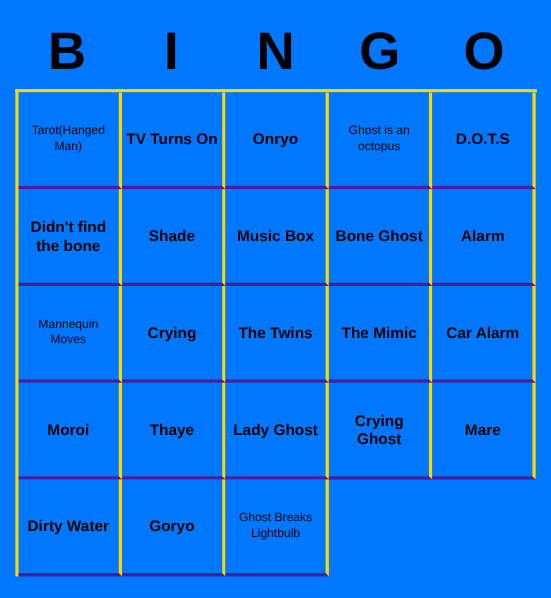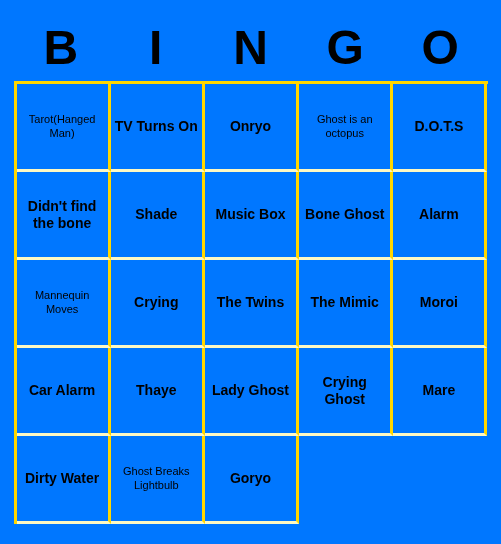--- a/index.html
+++ b/index.html
@@ -31,21 +31,21 @@
     }
     .bingo-grid {
       display: grid;
       grid-template-columns: repeat(5, 1fr);
       border: 3px solid #FFD700;
       border-right: none;
       border-bottom: none;
     }
     .bingo-cell {
       border-right: 3px solid #FFD700;
-      border-bottom: 3px solid #fef9c3;
+      border-bottom: 3px solid #4c1d95;
       background: #0077ff;
       color: #000;
       display: flex;
       align-items: center;
       justify-content: center;
       text-align: center;
       padding: 4px;
       height: 88px;
       font-size: 14px;
       font-weight: bold;
@@ -75,23 +75,23 @@
       <div class="bingo-cell">D.O.T.S</div>
       <div class="bingo-cell">Didn't find the bone</div>
       <div class="bingo-cell">Shade</div>
       <div class="bingo-cell">Music Box</div>
       <div class="bingo-cell">Bone Ghost</div>
       <div class="bingo-cell">Alarm</div>
       <div class="bingo-cell small-text">Mannequin Moves</div>
       <div class="bingo-cell">Crying</div>
       <div class="bingo-cell">The Twins</div>
       <div class="bingo-cell">The Mimic</div>
+      <div class="bingo-cell">Car Alarm</div>
       <div class="bingo-cell">Moroi</div>
-      <div class="bingo-cell">Car Alarm</div>
       <div class="bingo-cell">Thaye</div>
       <div class="bingo-cell">Lady Ghost</div>
       <div class="bingo-cell">Crying Ghost</div>
       <div class="bingo-cell">Mare</div>
       <div class="bingo-cell">Dirty Water</div>
+      <div class="bingo-cell">Goryo</div>
       <div class="bingo-cell small-text">Ghost Breaks Lightbulb</div>
-      <div class="bingo-cell">Goryo</div>
     </div>
 </div>
 
 </body></html>

